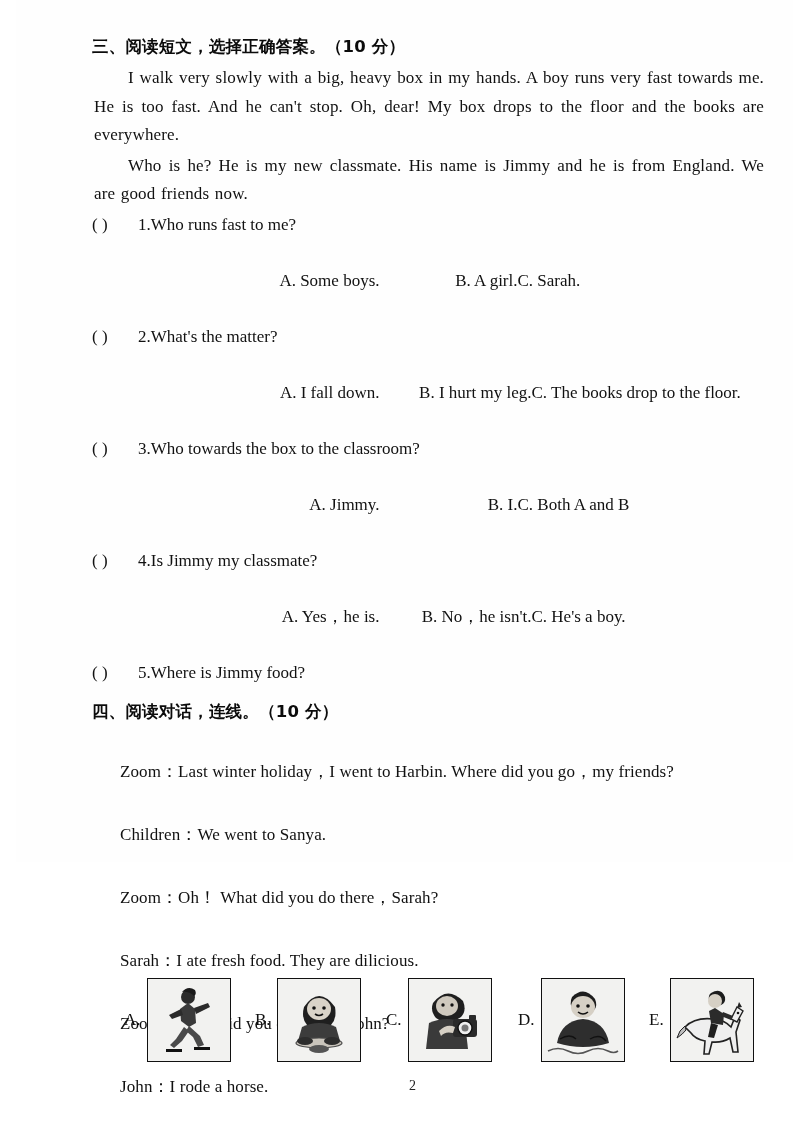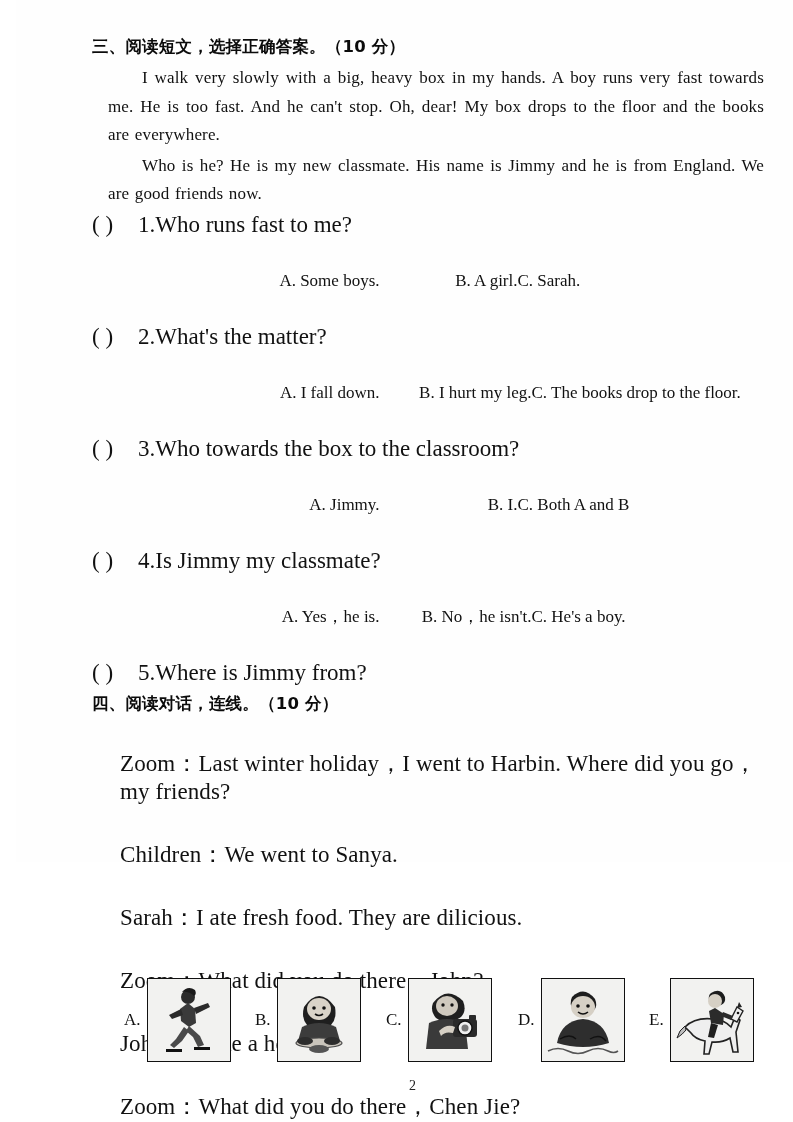--- a/index.html
+++ b/index.html
@@ -30,34 +30,34 @@
   }
   .section-title {
     font-family: "DejaVu Sans", sans-serif;
     font-weight: bold;
     font-size: 16.5px;
     letter-spacing: 0.2px;
     margin: 0 0 6px 0;
     color: #0b0b0b;
   }
   .section-title.second {
-    margin-top: 6px;
+    margin-top: 14px;
   }
   p.para {
-    margin: 0 0 2px 16px;
+    margin: 0 0 2px 2px;
     font-size: 17px;
     line-height: 28.5px;
     text-indent: 34px;
     text-align: justify;
     letter-spacing: 0.15px;
     word-spacing: 1.2px;
   }
   .qrow {
     display: block;
-    font-size: 23px;
+    font-size: 17px;
     line-height: 28px;
   }
   .paren {
     display: inline-block;
     width: 46px;
   }
   .qnum {
     display: inline-block;
   }
   .opts {
@@ -65,21 +65,21 @@
     font-size: 17px;
     line-height: 28px;
     padding-left: 116px;
     white-space: pre;
   }
   .opt {
     display: inline-block;
     text-align: right;
   }
   .dlg {
-    font-size: 23px;
+    font-size: 17px;
     line-height: 28px;
     padding-left: 28px;
     letter-spacing: 0.1px;
     margin-top: 35px;
   }
 
   .pic-row {
     position: absolute;
     left: 76px;
     top: 978px;
@@ -151,27 +151,28 @@
     </div>
 
     <div class="qrow">
       <span class="paren">(          )</span><span class="qnum">4.</span><span>Is Jimmy my classmate?</span>
     </div>
     <div class="opts">
       <span class="opt" style="width:146px">A. Yes，he is.</span><span class="opt" style="width:152px">B. No，he isn't.</span><span class="opt">C. He's a boy.</span>
     </div>
 
     <div class="qrow">
-      <span class="paren">(          )</span><span class="qnum">5.</span><span>Where is Jimmy from?</span>
+      <span class="paren">(          )</span><span class="qnum">5.</span><span>Where is Jimmy food?</span>
     </div>
 
     <h2 class="section-title second">四、阅读对话，连线。（10 分）</h2>
 
     <div class="dlg">Zoom：Last winter holiday，I went to Harbin. Where did you go，my friends?</div>
     <div class="dlg">Children：We went to Sanya.</div>
+    <div class="dlg">Zoom：Oh！ What did you do there，Sarah?</div>
     <div class="dlg">Sarah：I ate fresh food. They are dilicious.</div>
     <div class="dlg">Zoom：What did you do there，John?</div>
     <div class="dlg">John：I rode a horse.</div>
     <div class="dlg">Zoom：What did you do there，Chen Jie?</div>
     <div class="dlg">Chen Jie：I went swimming. It was so hot there.</div>
     <div class="dlg">Zoom：What did you do there，Mike?</div>
 
   </div>
 
   <div class="pic-row">

